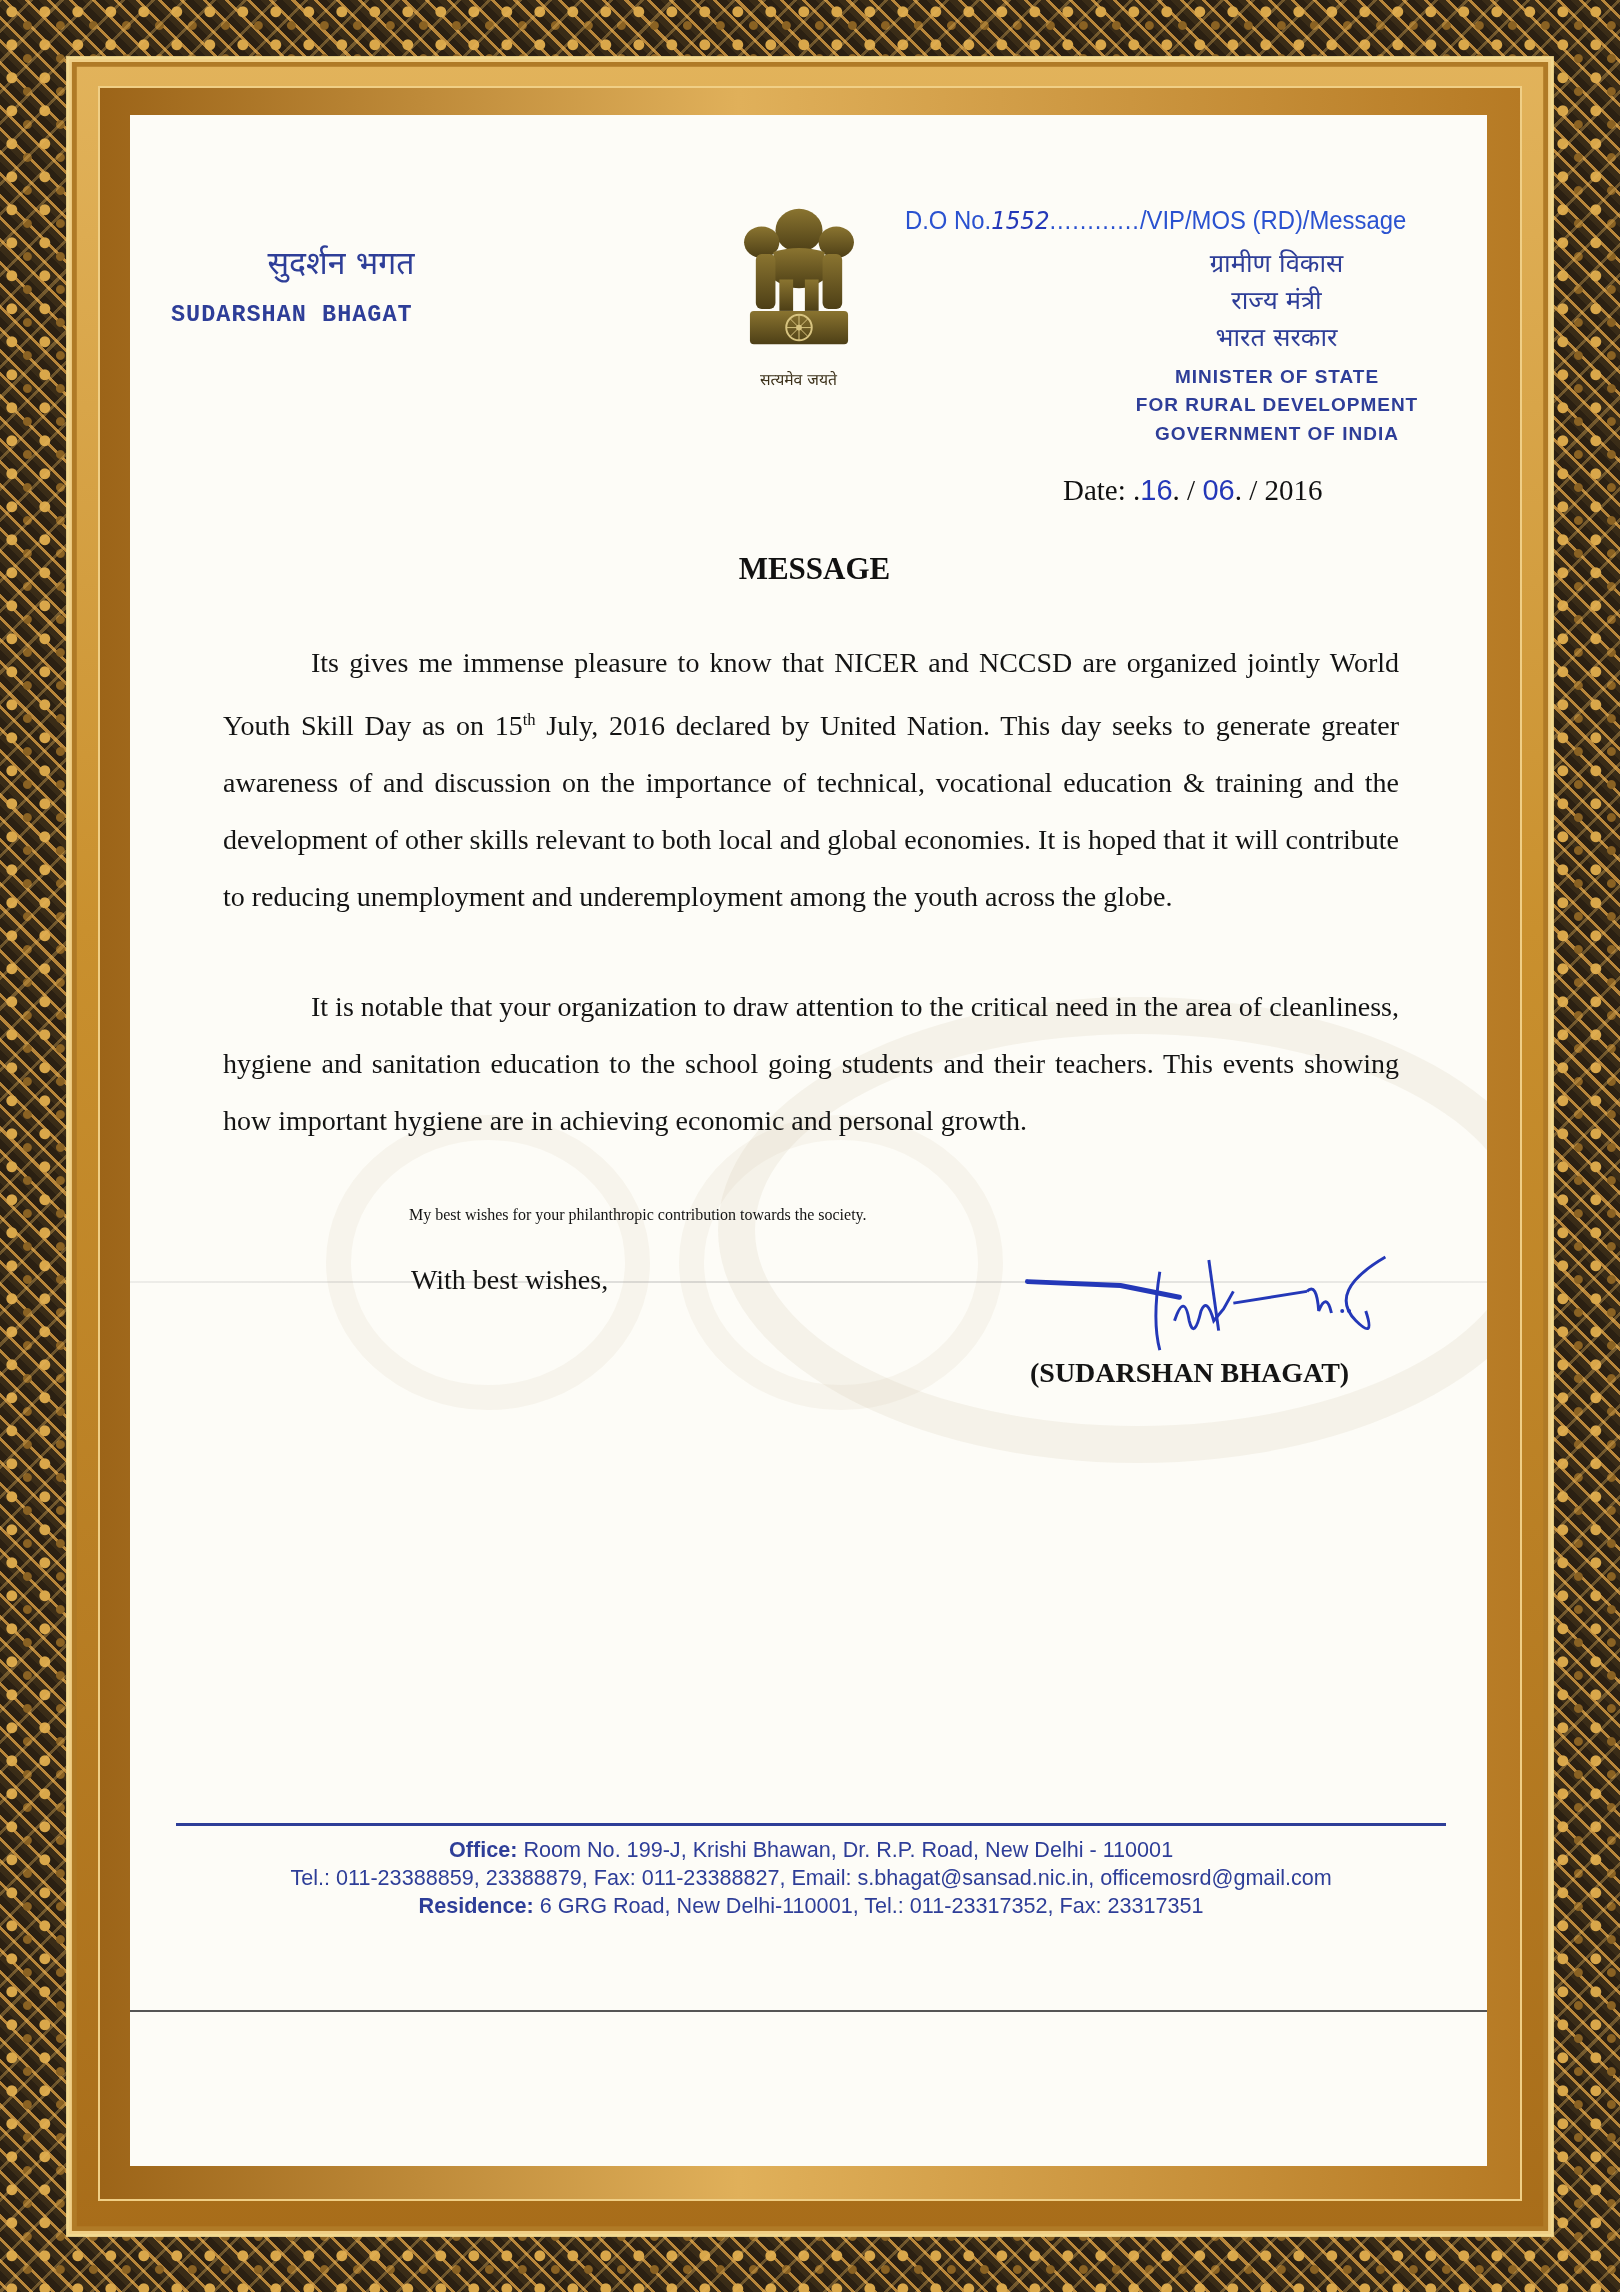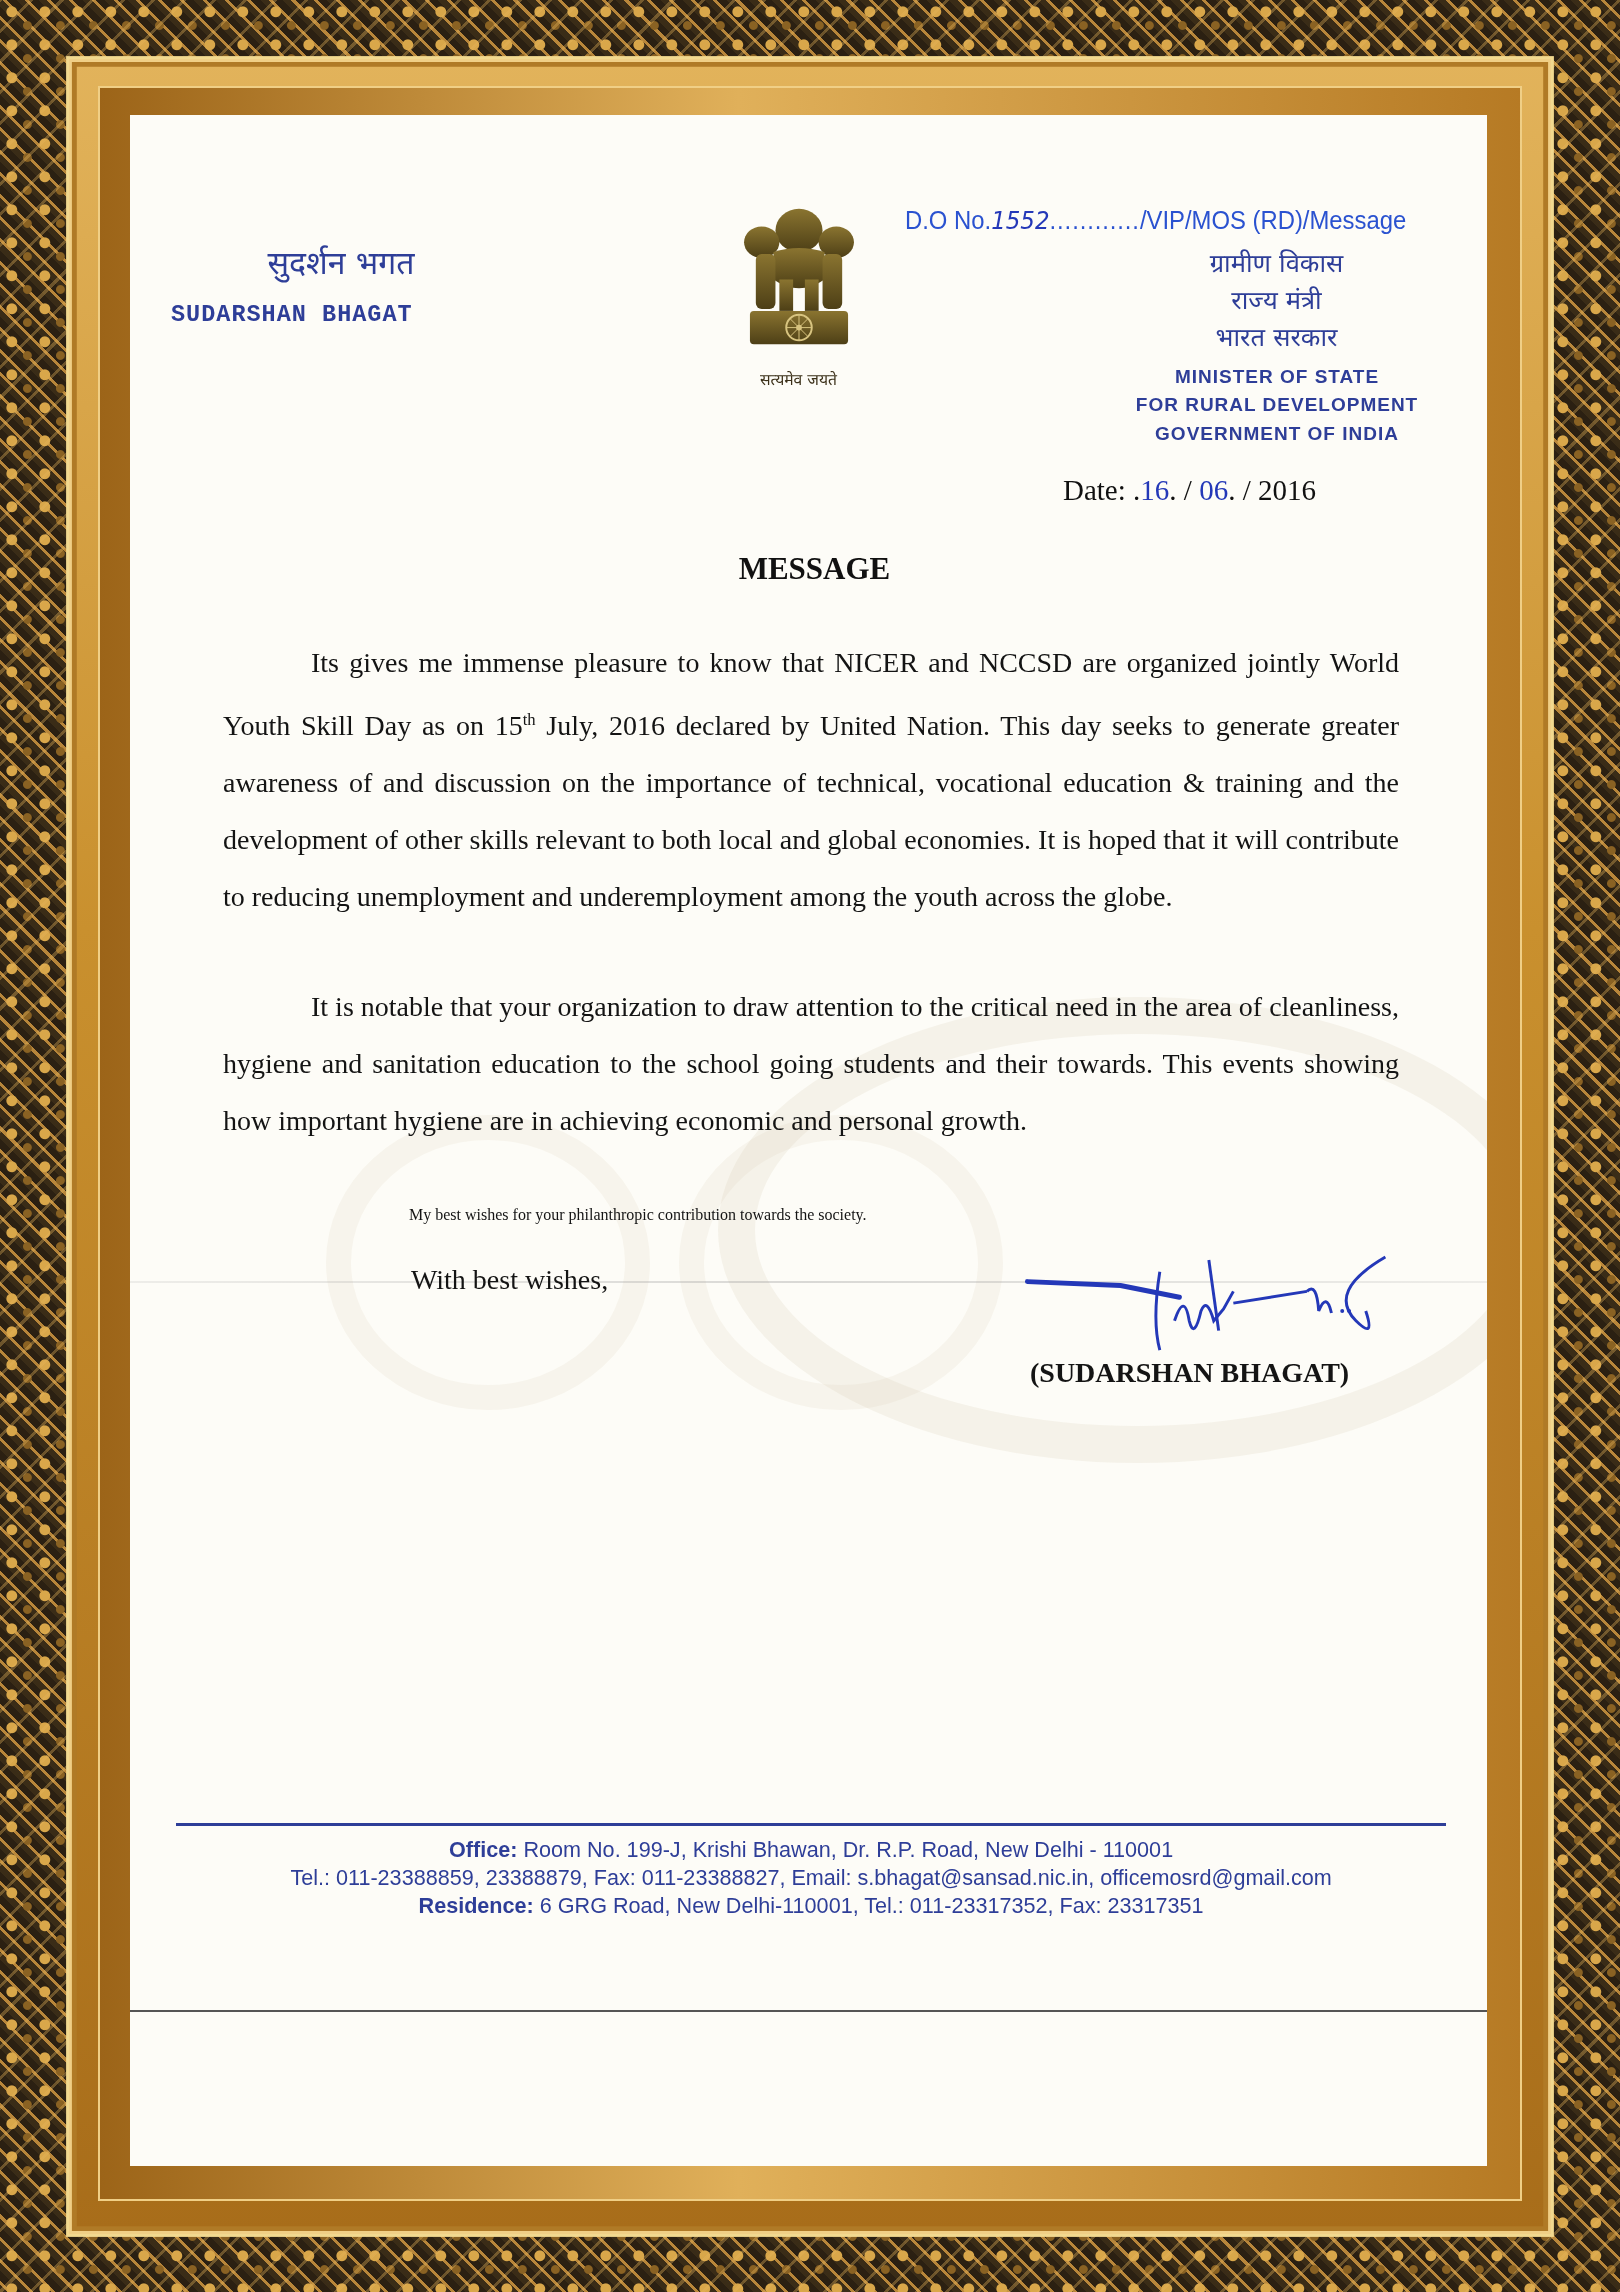--- a/index.html
+++ b/index.html
@@ -91,21 +91,21 @@
   }
   .right-en {
     position:absolute; left:941px; width:412px; text-align:center;
     font-family:"Liberation Sans", sans-serif; font-weight:bold; font-size:19px; color:#2e3e98; letter-spacing:1px;
   }
   .date-line {
     position:absolute; left:933px; top:359px;
     font-family:"Liberation Serif", serif; font-size:29px; color:#111;
   }
   .date-line .hand {
-    font-family:Liberation Serif, serif; color:#2438b8; font-size:29px;
+    font-family:Liberation Sans, sans-serif; color:#2438b8; font-size:29px;
   }
   
   .title {
     position:absolute; left:12px; right:0; top:436px; text-align:center;
     font-family:"Liberation Serif", serif; font-weight:bold; font-size:31px; color:#111;
   }
   .body {
     position:absolute; left:93px; width:1176px;
     font-family:"Liberation Serif", serif; font-size:28px; line-height:57px; color:#141414;
     text-align:justify;
@@ -207,21 +207,21 @@
     <span>/</span>
     <span>2016</span>
   </div>
 
   <div class="title">MESSAGE</div>
 
   <div class="body" style="top:519px">
     <p><span>Its gives me immense pleasure to know that NICER and NCCSD are organized jointly World Youth Skill Day as on 15</span><sup>th</sup><span> July, 2016 declared by United Nation. This day seeks to generate greater awareness of and discussion on the importance of technical, vocational education &amp; training and the development of other skills relevant to both local and global economies. It is hoped that it will contribute to reducing unemployment and underemployment among the youth across the globe.</span></p>
   </div>
   <div class="body" style="top:863px">
-    <p>It is notable that your organization to draw attention to the critical need in the area of cleanliness, hygiene and sanitation education to the school going students and their towards. This events showing how important hygiene are in achieving economic and personal growth.</p>
+    <p>It is notable that your organization to draw attention to the critical need in the area of cleanliness, hygiene and sanitation education to the school going students and their teachers. This events showing how important hygiene are in achieving economic and personal growth.</p>
   </div>
   <div class="wishes">My best wishes for your philanthropic contribution towards the society.</div>
   <div class="with-best">With best wishes,</div>
 
   <svg class="signature" viewBox="0 0 520 120">
     <path d="M135 30 L230 34 L290 46" stroke="#2438b8" stroke-width="5" fill="none" stroke-linecap="round"></path>
     <path d="M270 20 Q262 70 270 100 M285 70 Q295 40 300 70 Q305 90 312 60 Q318 45 325 70 L335 58 L345 40" stroke="#2438b8" stroke-width="3" fill="none"></path>
     <path d="M320 8 L330 80" stroke="#2438b8" stroke-width="3" fill="none"></path>
     <path d="M345 52 L420 40" stroke="#2438b8" stroke-width="3" fill="none"></path>
     <path d="M420 40 Q430 30 432 60 Q440 40 445 62" stroke="#2438b8" stroke-width="3" fill="none"></path>

